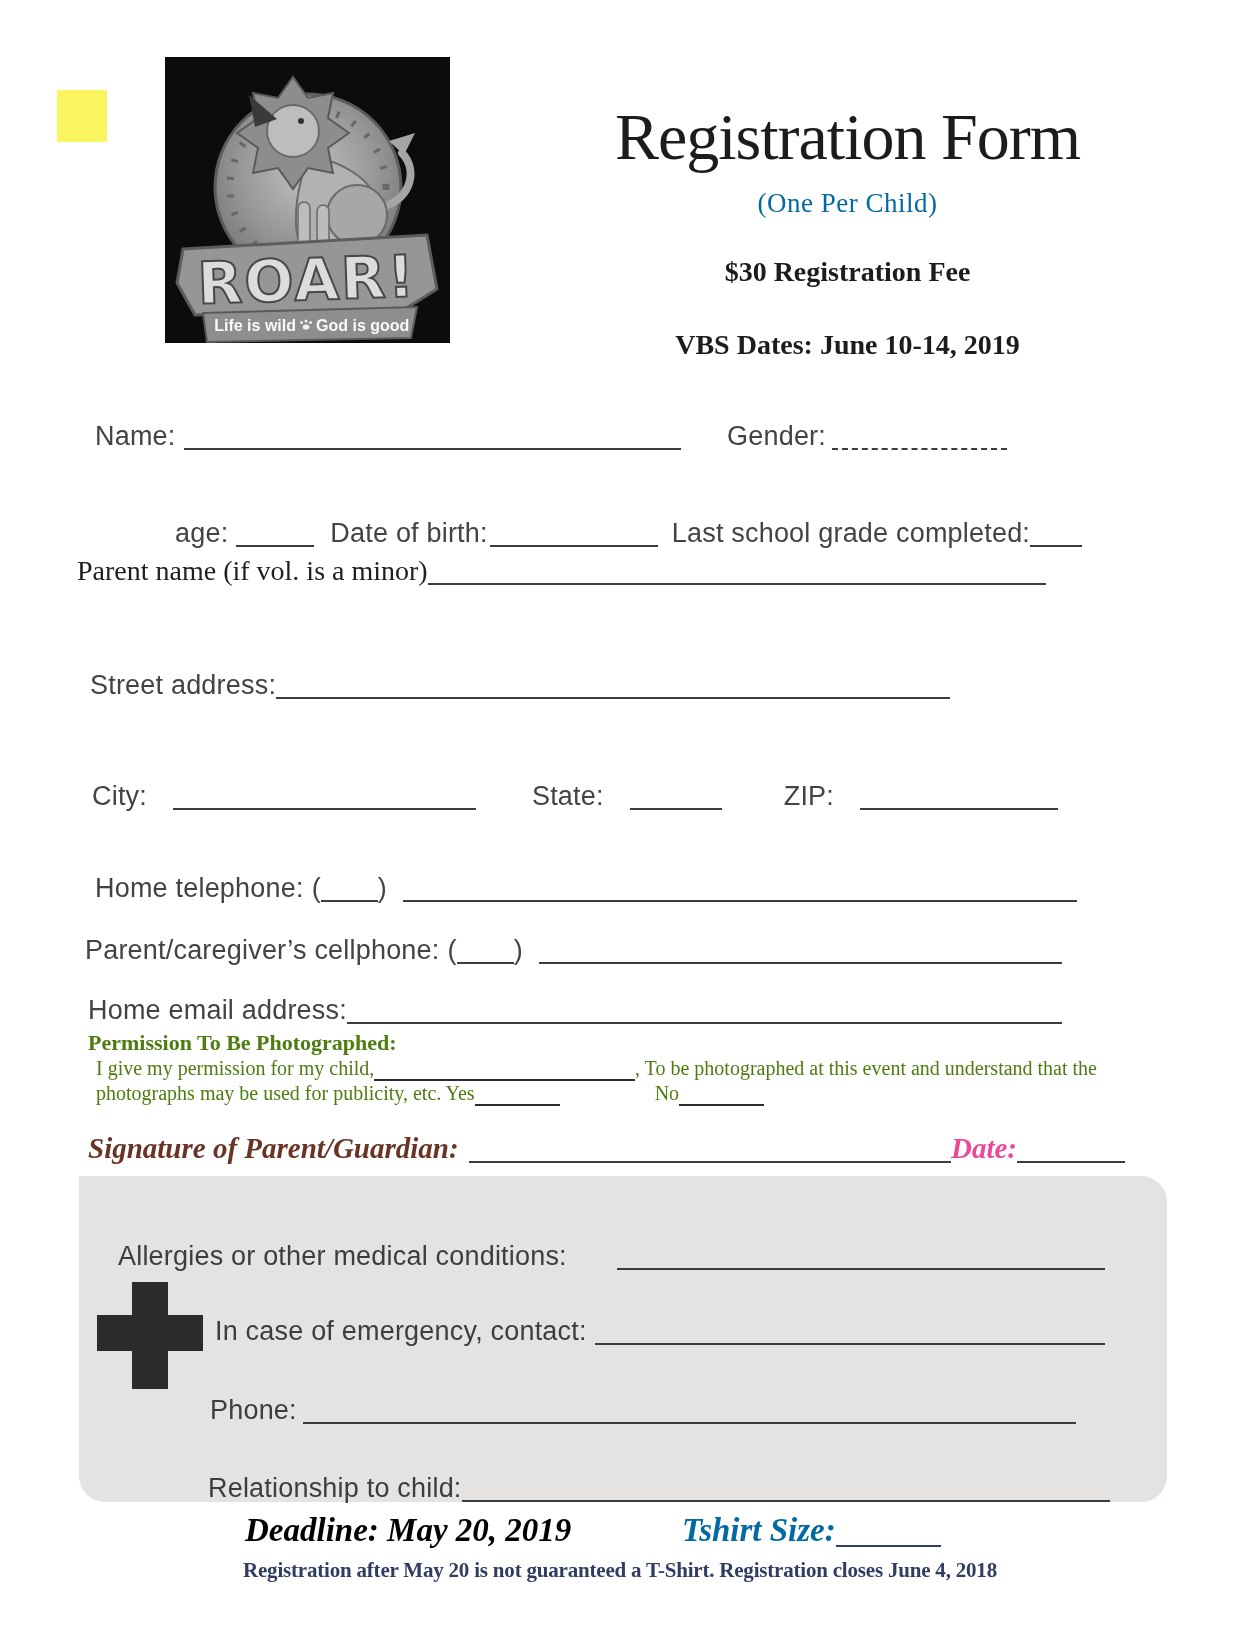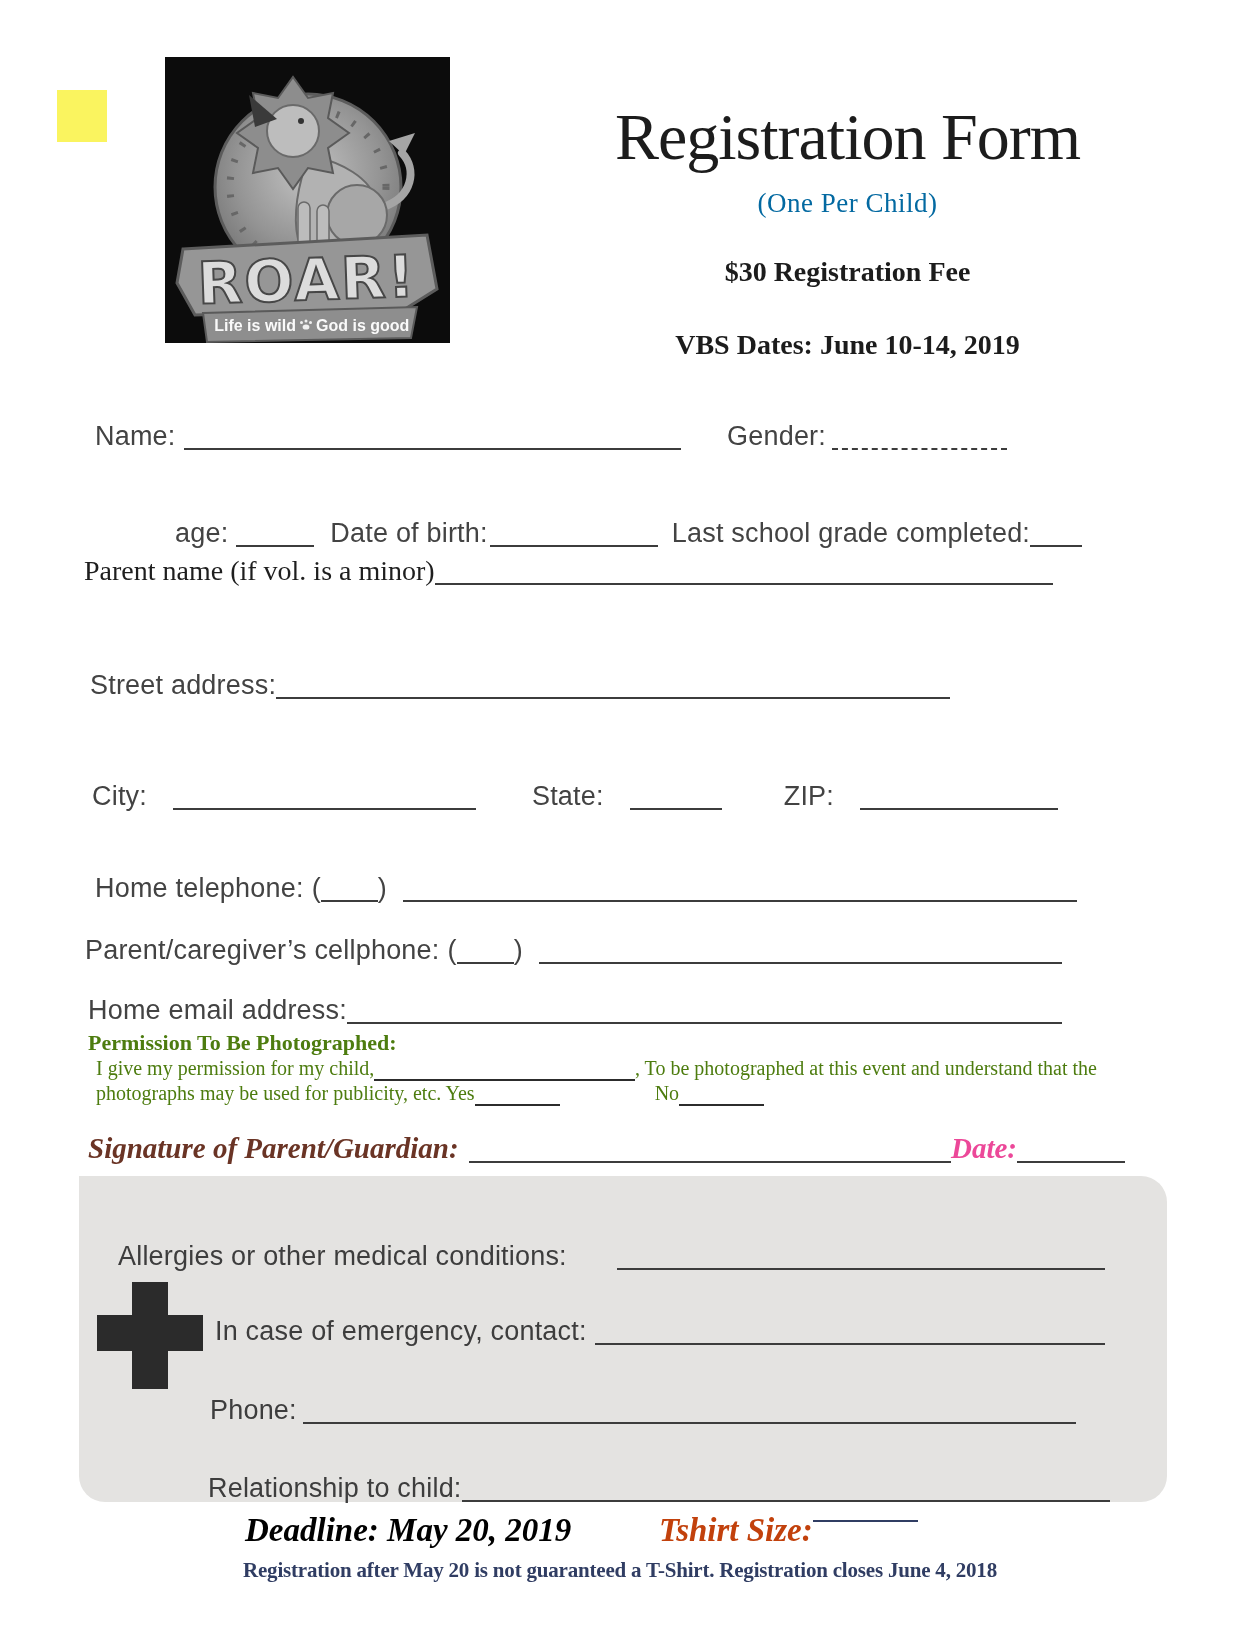--- a/index.html
+++ b/index.html
@@ -38,22 +38,22 @@
   
   .medbox{position:absolute;left:79px;top:1176px;width:1088px;height:326px;
           background:#e4e3e1;border-radius:0 26px 26px 26px;}
   .medbox .lbl{color:#3d3d3d;}
   .cross{position:absolute;left:18px;top:106px;width:106px;height:107px;}
   .cross .v{position:absolute;left:35px;top:0;width:36px;height:107px;background:#2b2b2b;}
   .cross .h{position:absolute;left:0;top:33px;width:106px;height:36px;background:#2b2b2b;}
 
   
   .deadline{position:absolute;left:245px;top:1514px;font:bold italic 33px/1 "Liberation Serif",serif;color:#000000;}
-  .tshirt{position:absolute;left:659px;top:1514px;display:flex;align-items:flex-start;
-          font:bold italic 33px/1 "Liberation Serif",serif;color:#c2410c;white-space:nowrap;}
+  .tshirt{position:absolute;left:682px;top:1514px;display:flex;align-items:flex-end;
+          font:bold italic 33px/1 "Liberation Serif",serif;color:#0369a1;white-space:nowrap;}
   .tshirt .iblank{border-color:#303d63;width:105px;}
   .foot-note{position:absolute;left:70px;top:1558px;width:1100px;text-align:center;
              font:bold 21px/1.2 "Liberation Serif",serif;color:#303d63;letter-spacing:-.2px;}
 </style>
 </head>
 <body>
 
 <div class="page">
 
   <div class="yellow-square"></div>
@@ -119,21 +119,21 @@
     <span class="lbl">age:</span>
     <span class="blank" style="width:78px;margin-left:8px;"></span>
     <span class="sp16"></span>
     <span class="lbl">Date of birth:</span>
     <span class="blank" style="width:168px;margin-left:2px;"></span>
     <span class="sp14"></span>
     <span class="lbl">Last school grade completed:</span>
     <span class="blank grow"></span>
   </div>
 
-  <div class="row" style="left:84px;top:556px;width:969px;text-align:right;">
+  <div class="row" style="left:77px;top:556px;width:969px;text-align:right;">
     <span class="slbl">Parent name (if vol. is a minor)</span>
     <span class="blank grow"></span>
   </div>
 
   <div class="row" style="left:90px;top:647px;width:860px;">
     <span class="lbl">Street address:</span>
     <span class="blank grow"></span>
   </div>
 
   <div class="row" style="left:92px;top:758px;width:966px;gap:20px;">

